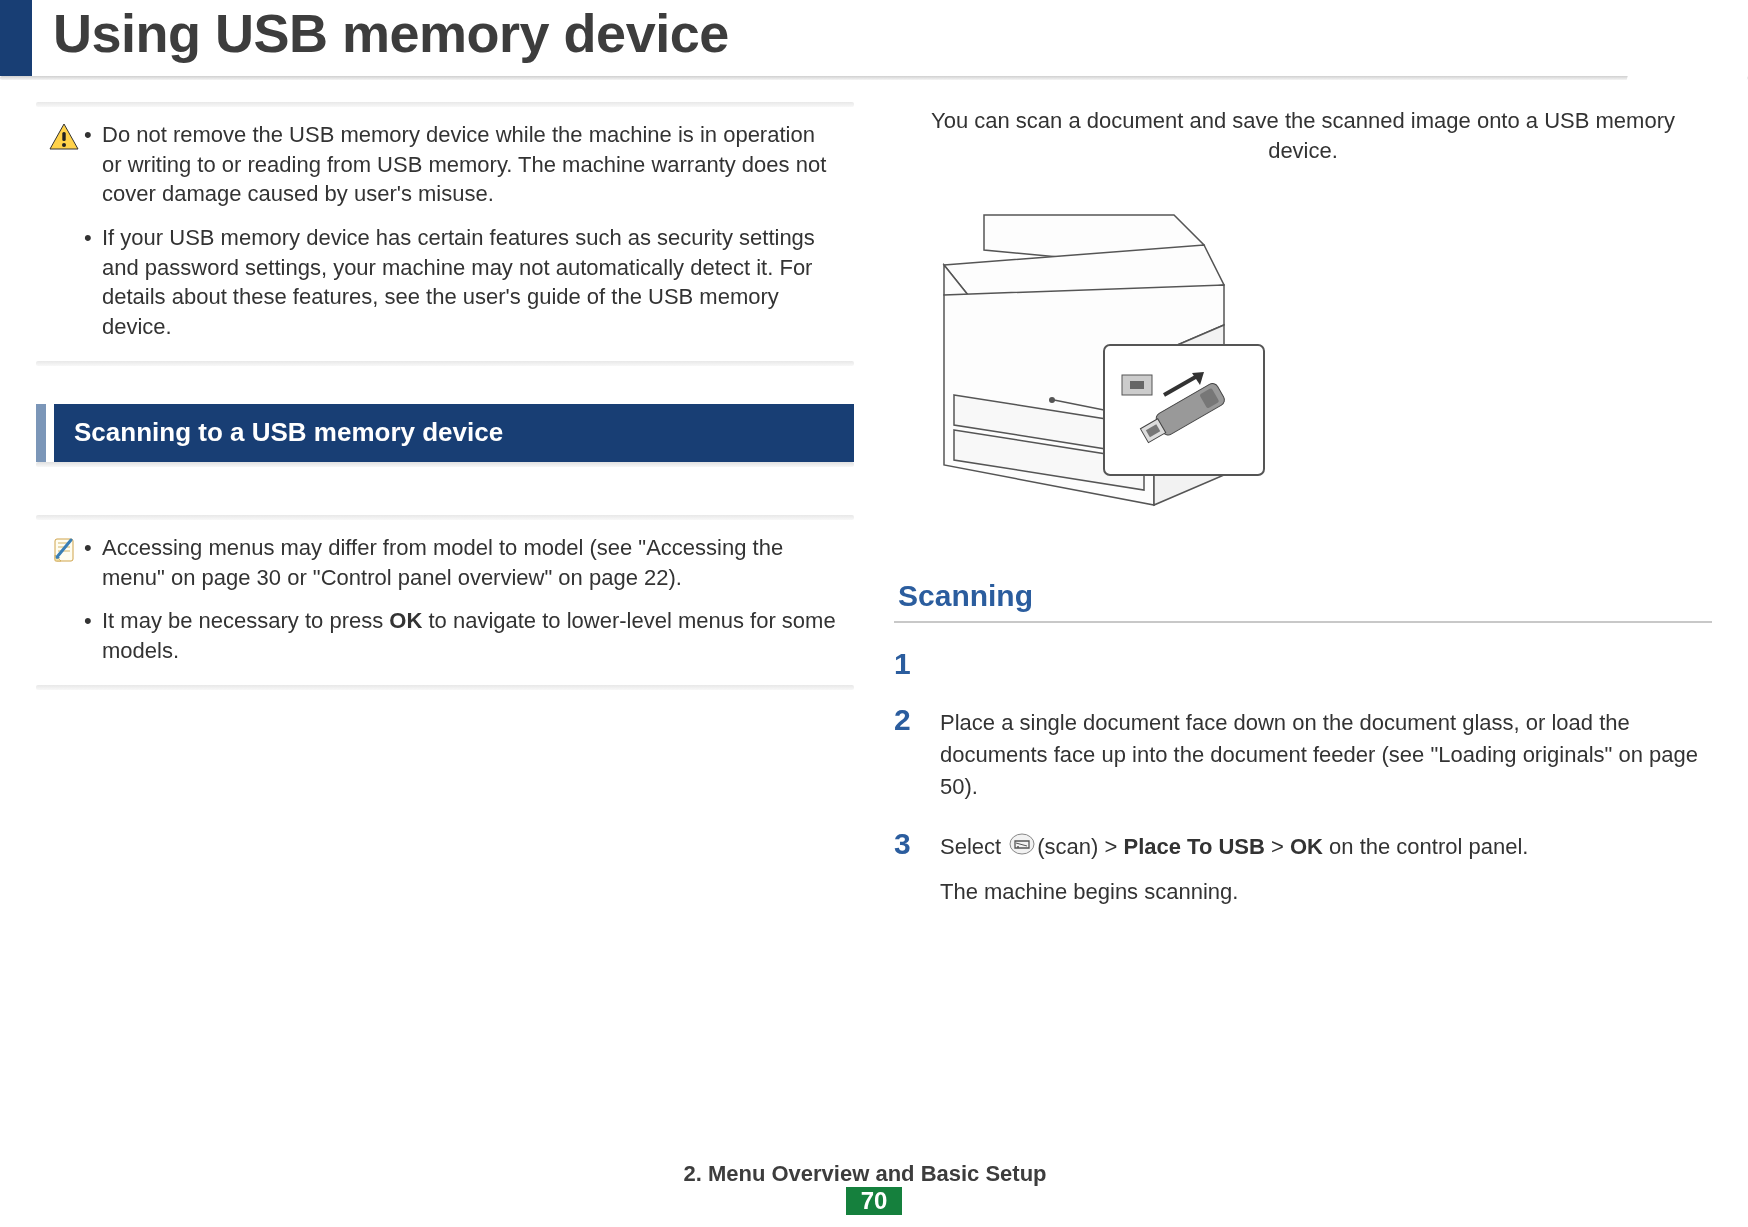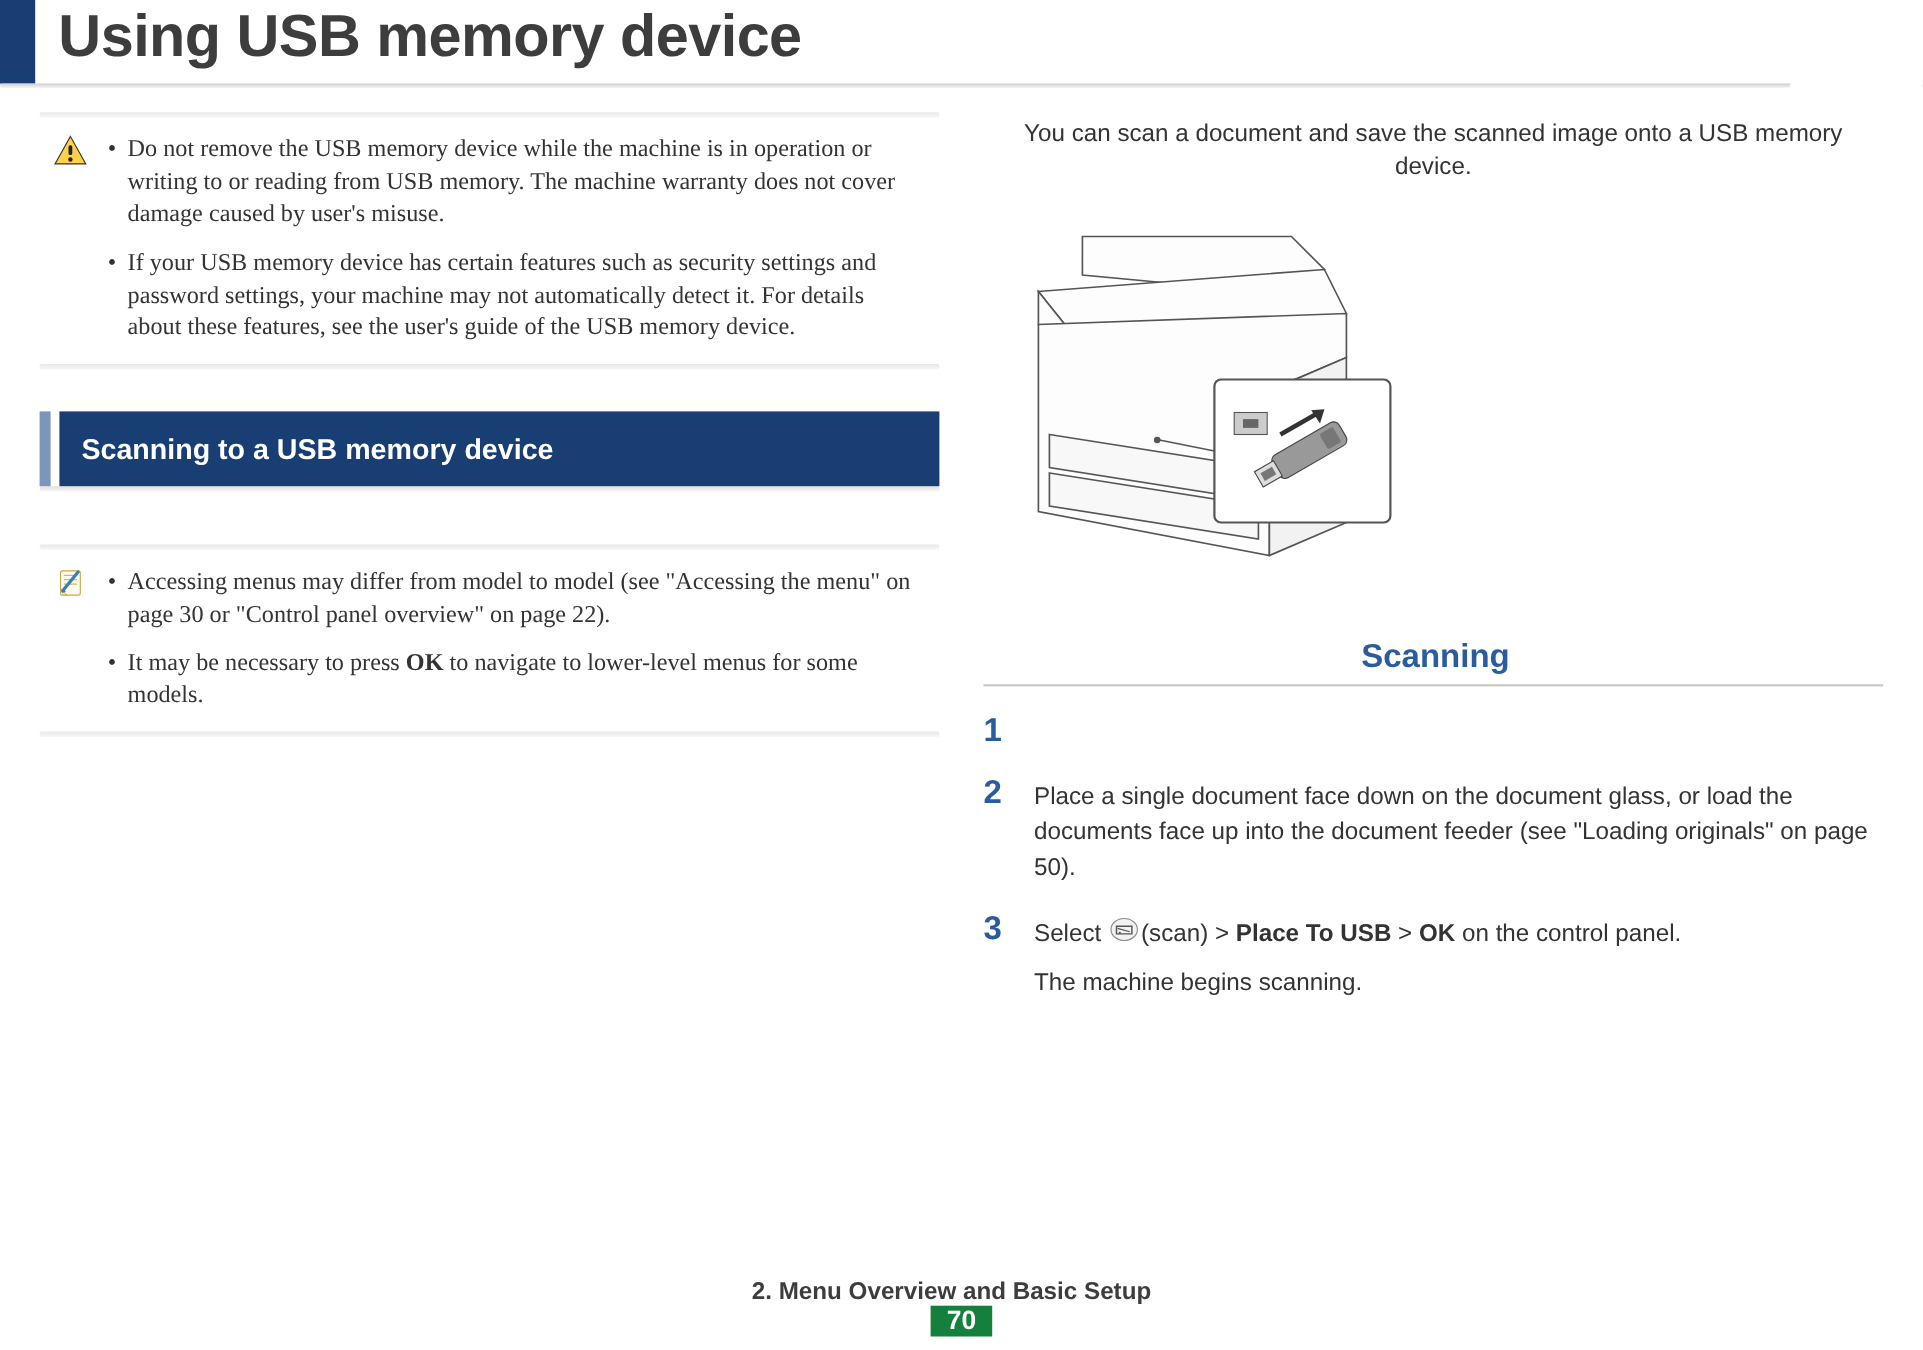--- a/index.html
+++ b/index.html
@@ -70,23 +70,21 @@
       left: 0; right: 0;
       height: 5px;
       background: linear-gradient(to bottom, #e8e8e8, #f8f8f8);
       border-radius: 2px;
     }
     .callout-box::before { top: 0; }
     .callout-box::after { bottom: 0; }
     .callout-inner {
       display: flex;
       align-items: flex-start;
-      gap: 14px;
       padding: 14px 8px 14px 4px;
-      font-family: Liberation Serif, serif;
     }
     .callout-icon {
       flex-shrink: 0;
       margin-top: 2px;
     }
     .bullet-list { list-style: none; }
     .bullet-item {
       position: relative;
       padding-left: 22px;
       font-size: 22px;
@@ -113,21 +111,21 @@
       left: 0;
       top: 0;
       bottom: 0;
       width: 10px;
       background: #7b96b8;
     }
     .section-heading-main {
       margin-left: 18px;
       background: #183e74;
       padding: 16px 20px;
-      height: 68px;
+      height: 58px;
       display: flex;
       align-items: center;
     }
     .section-heading-text {
       color: #ffffff;
       font-size: 26px;
       font-weight: 700;
     }
     .section-underline {
       margin-top: 0;
@@ -145,21 +143,20 @@
     .printer-image {
       margin: 30px 0 0 10px;
     }
     .subsection-heading {
       font-size: 30px;
       font-weight: 700;
       color: #2b5d9e;
       margin-top: 50px;
       margin-bottom: 8px;
       padding-left: 4px;
-      text-align: center;
     }
     .subsection-underline {
       height: 2px;
       background: #c8c8c8;
       margin-bottom: 28px;
     }
     .step-item {
       display: flex;
       align-items: flex-start;
       gap: 18px;

